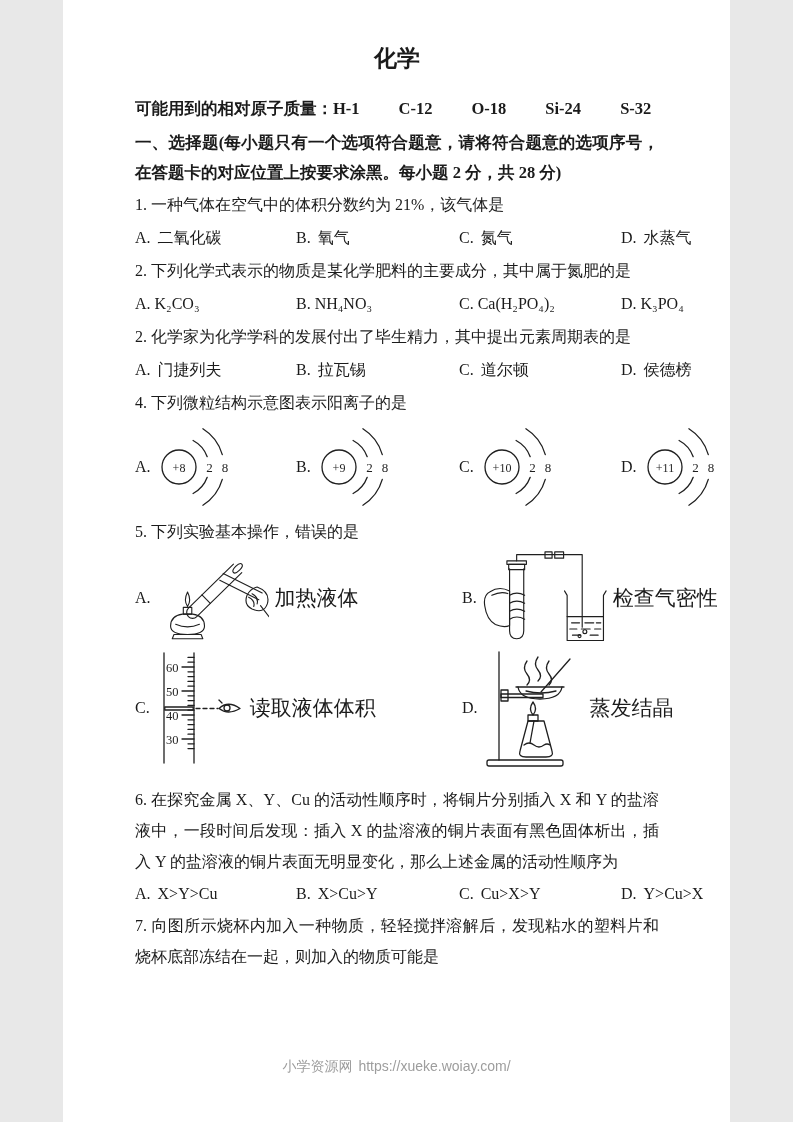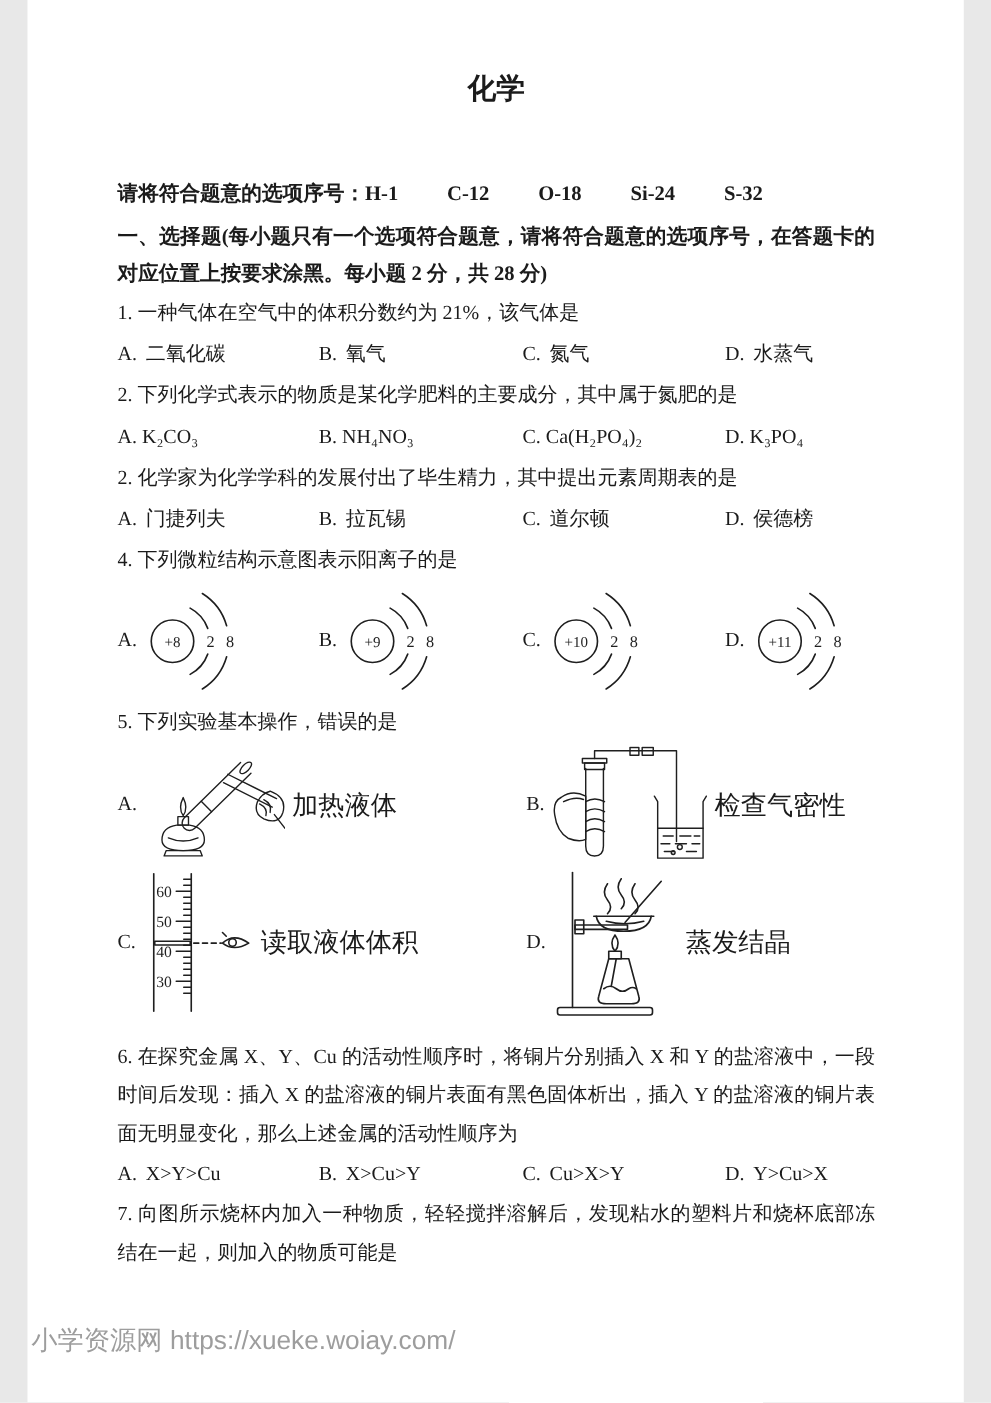--- a/index.html
+++ b/index.html
@@ -1,26 +1,26 @@
 <!DOCTYPE html>
 <html><head>
 <meta charset="utf-8">
 <style>
   html,body { margin:0; padding:0; background:#e8e8e8; }
   .page {
-    position:relative; width:749px; height:1122px; margin:0 auto;
+    position:relative; width:667px; height:1122px; margin:0 auto;
     background:#ffffff; box-sizing:border-box;
-    padding:56px 71px 0 72px; overflow:hidden;
+    padding:44px 71px 0 72px; overflow:hidden;
     font-family:"Liberation Serif", serif; color:#1b1b1b;
   }
   .doc-title { text-align:center; font-size:23px; font-weight:700; line-height:30px; }
   .bold-line { font-weight:700; font-size:16.5px; line-height:30px; }
   .atomic { margin-top:20px; }
   .atomic .mass { display:inline-block; margin-right:39px; }
-  .atomic .mass:last-child { margin-right:0;margin-top:34px; }
+  .atomic .mass:last-child { margin-right:0; }
   .section-head { margin-top:4px; text-align:justify; }
   .stem { font-size:16px; line-height:33px; text-align:justify; }
   .stem.tight { line-height:31px; }
   .opts { display:grid; grid-template-columns:161px 163px 162px auto; font-size:16px; line-height:33px; }
   .opt { display:flex; align-items:baseline; gap:7px; white-space:nowrap; }
   .opt.formula { gap:4px; }
   
   .fig-row4 { display:grid; grid-template-columns:161px 163px 162px auto; }
   .atomcell { display:flex; align-items:center; gap:4px; height:96px; }
   .figlabel { font-size:16px; }
@@ -30,34 +30,34 @@
   }
   svg text { stroke:none; fill:#1f1f1f; font-family:"Liberation Serif", serif; }
   
   .fig-row5 { display:grid; grid-template-columns:327px auto; }
   .expcell { display:flex; align-items:center; gap:6px; }
   .row1 .expcell { height:100px; }
   .row2 .expcell { height:120px; }
   .caption { font-size:21px; white-space:nowrap; }
   .q6 { margin-top:16px; }
   .footer {
-    position:absolute; left:0; right:0; top:1058px; text-align:left;
-    font-family:"Liberation Sans", sans-serif; font-size:21px; color:#9d9d9d;
+    position:absolute; left:0; right:0; top:1058px; text-align:center;
+    font-family:"Liberation Sans", sans-serif; font-size:14px; color:#9d9d9d;
   }
   .footer span { margin:0 3px; }
 </style>
 </head>
 <body>
 
 <div class="page">
 
   <div class="doc-title">化学</div>
 
   <div class="bold-line atomic">
-    <span>请将符合题意的选项序号：</span><span class="mass">H-1</span><span class="mass">C-12</span><span class="mass">O-18</span><span class="mass">Si-24</span><span class="mass">S-32</span>
+    <span>可能用到的相对原子质量：</span><span class="mass">H-1</span><span class="mass">C-12</span><span class="mass">O-18</span><span class="mass">Si-24</span><span class="mass">S-32</span>
   </div>
 
   <div class="bold-line section-head">一、选择题(每小题只有一个选项符合题意，请将符合题意的选项序号，在答题卡的对应位置上按要求涂黑。每小题 2 分，共 28 分)</div>
 
   <div>
     <div class="stem">1. 一种气体在空气中的体积分数约为 21%，该气体是</div>
     <div class="opts">
       <div class="opt">
           <span>A.</span>
           <span>二氧化碳</span>

